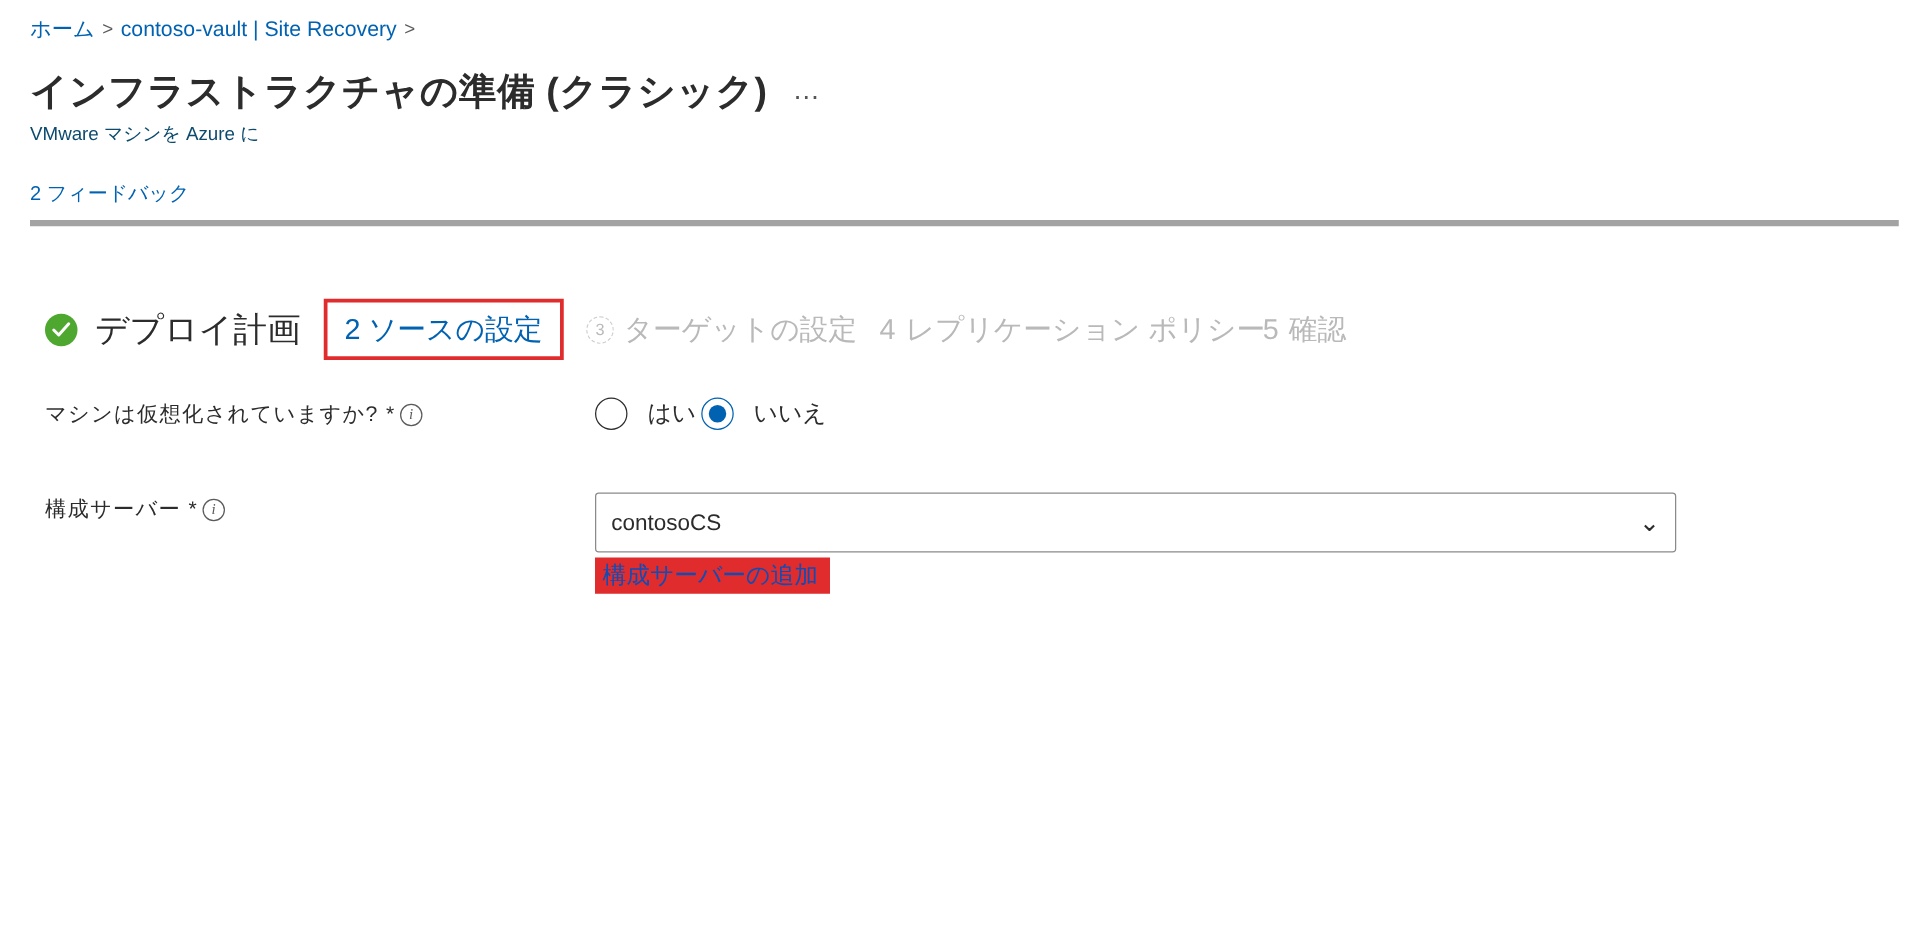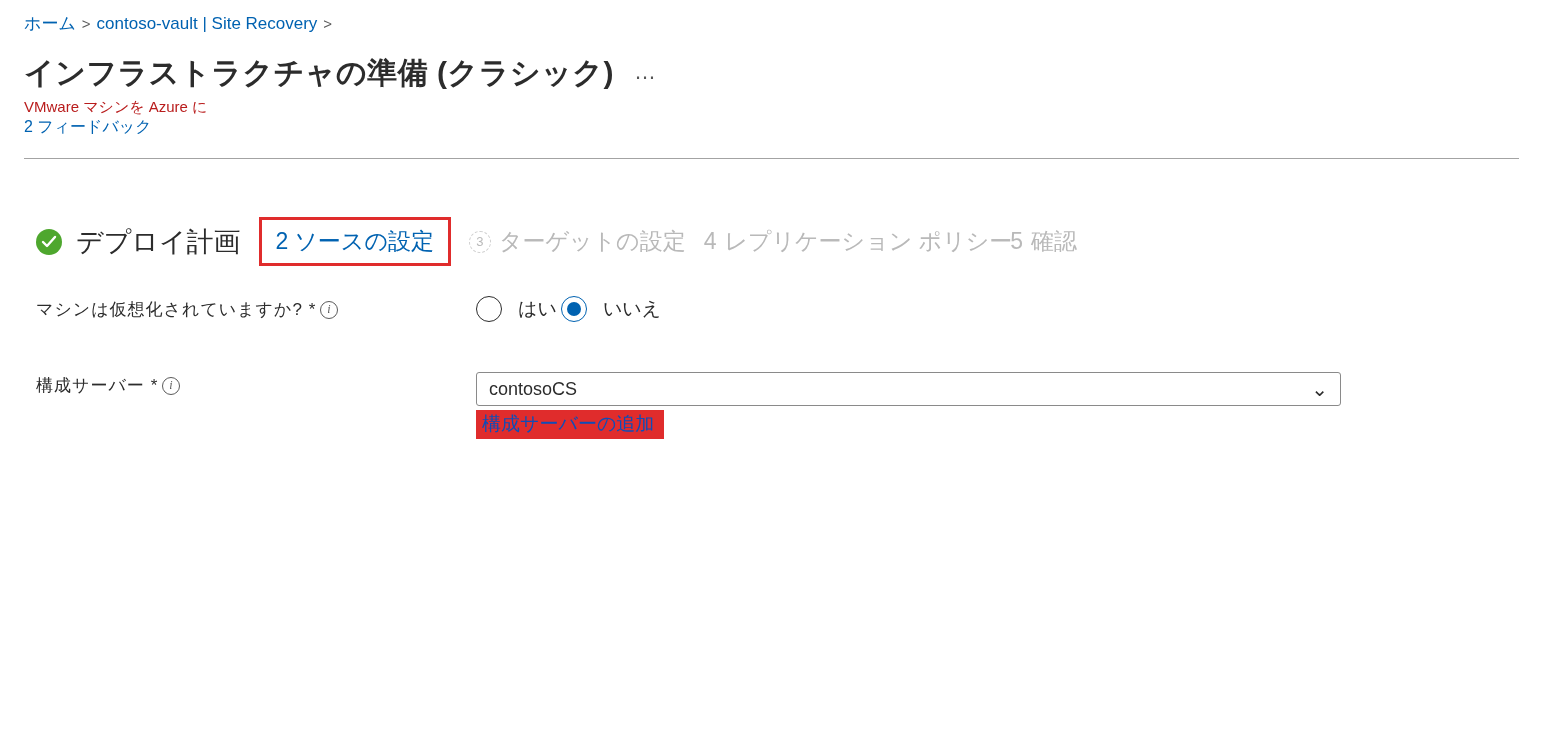--- a/index.html
+++ b/index.html
@@ -42,25 +42,26 @@
   }
   .title-dots {
     font-size: 22px;
     color: #555;
     letter-spacing: 2px;
     padding-bottom: 4px;
   }
   .subtitle {
     margin-top: 4px;
     font-size: 15px;
-    color: #b91c1c;
+    color: #0c4a6e;
   }
   .toolbar {
-    padding-bottom: 20px;
-    border-bottom: 1px solid #a3a3a3;
+    margin-top: 28px;
+    padding-bottom: 10px;
+    border-bottom: 5px solid #a3a3a3;
   }
   .feedback-link {
     color: #0062b1;
     font-size: 16px;
     text-decoration: none;
   }
   .steps-row {
     display: flex;
     align-items: center;
     gap: 18px;
@@ -183,21 +184,21 @@
     background:#0062b1;
     display:none;
   }
   .radio-item.selected .radio-inner { display:block; }
 
   .select-wrap { width: 865px; }
   .select-box {
     width: 100%;
     border: 1px solid #8a8a8a;
     border-radius: 3px;
-    height: 34px;
+    height: 48px;
     display:flex;
     align-items:center;
     justify-content: space-between;
     padding: 0 12px;
     font-size: 18px;
     color:#2c2c2c;
     background:#fff;
   }
   .chevron {
     font-size: 20px;

